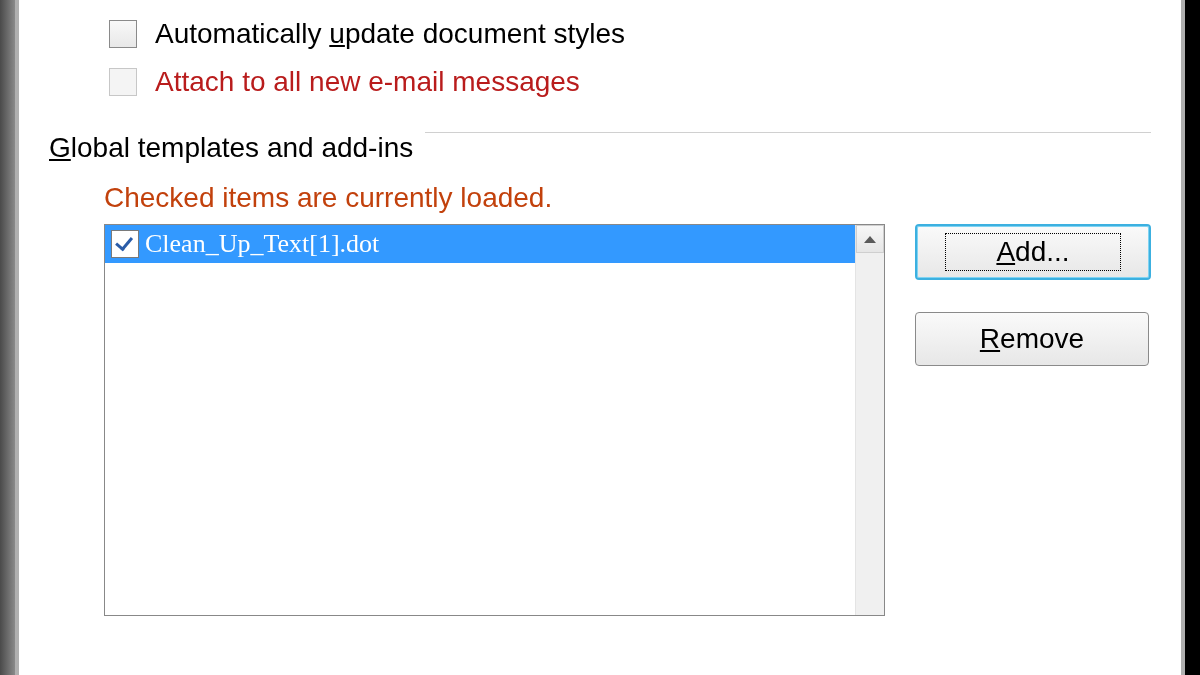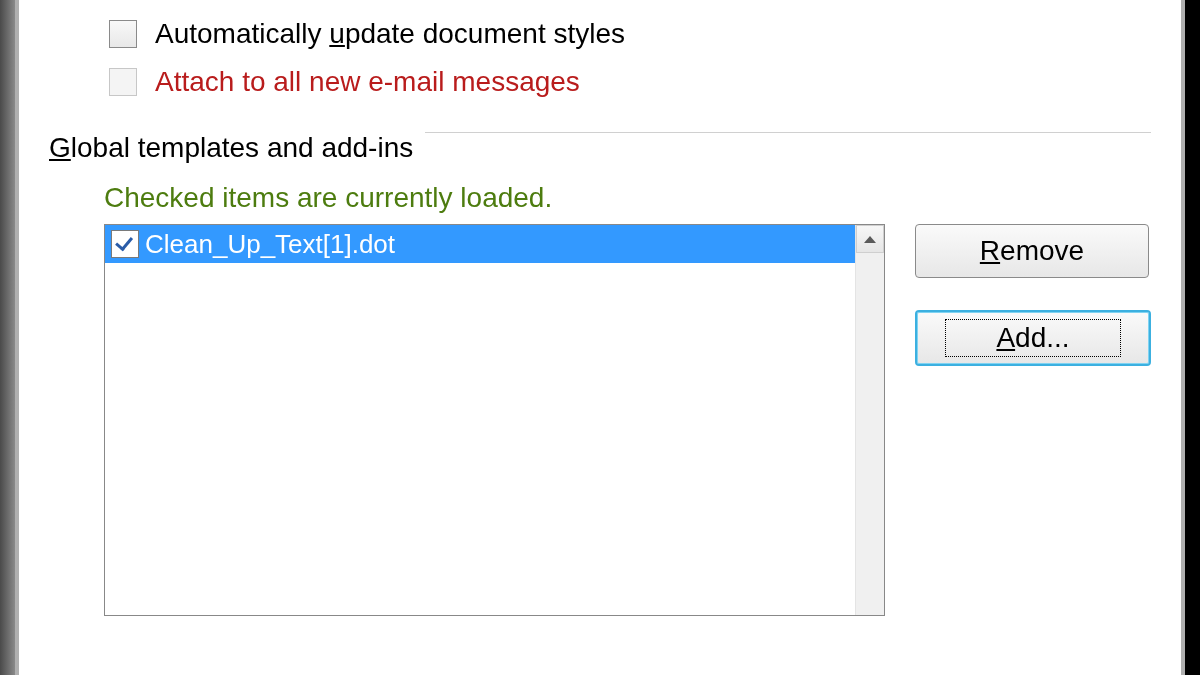--- a/index.html
+++ b/index.html
@@ -7,28 +7,28 @@
   .shadow-left{position:absolute;left:0;top:0;width:15px;height:675px;background:linear-gradient(to right,#4a4a4a,#8a8a8a);}
   .shadow-right{position:absolute;right:0;top:0;width:15px;height:675px;background:linear-gradient(to left,#4a4a4a,#8a8a8a);}
   .dialog-body{position:absolute;left:15px;top:0;width:1170px;height:675px;background:#fff;border-left:4px solid #b0b0b0;border-right:4px solid #b0b0b0;box-sizing:border-box;}
   .content{position:absolute;left:30px;right:30px;top:0;bottom:0;}
   .checkbox-row{display:flex;align-items:center;height:40px;margin-left:60px;font-size:28px;color:#000;}
   .checkbox-row.disabled{color:#b91c1c;}
   .checkbox{width:26px;height:26px;border:1px solid #8a8a8a;background:linear-gradient(#f8f8f8,#e8e8e8);margin-right:18px;flex-shrink:0;display:flex;align-items:center;justify-content:center;}
   .checkbox.disabled{border-color:#c7c7c7;background:#f4f4f4;}
   .section-header{display:flex;margin:30px 0 18px 0;font-size:28px;color:#000;}
   .section-header .line{flex:1;height:1px;background:#d0d0d0;margin-left:12px;}
-  .help-text{font-size:28px;color:#4d7c0f;margin-left:55px;margin-bottom:10px;}
+  .help-text{font-size:28px;color:#c2410c;margin-left:55px;margin-bottom:10px;}
   .list-area{display:flex;margin-left:55px;}
   .listbox{position:relative;width:780px;height:390px;border:1px solid #888;background:#fff;overflow:hidden;}
   .listbox-inner{position:absolute;left:0;top:0;right:28px;bottom:0;}
   .list-item{display:flex;align-items:center;height:38px;background:#3399ff;color:#fff;font-size:26px;padding-left:6px;}
   .item-check{width:26px;height:26px;background:#fff;border:1px solid #7a7a7a;margin-right:6px;display:flex;align-items:center;justify-content:center;flex-shrink:0;}
   .item-check::after{content:"";width:13px;height:7px;border-left:3px solid #2a5ca8;border-bottom:3px solid #2a5ca8;transform:rotate(-50deg) translate(1px,-2px);}
-  .item-label{flex:1;white-space:nowrap;overflow:hidden;}
+  .item-label{flex:1;white-space:nowrap;overflow:hidden;font-family:Liberation Serif, serif;}
   .scrollbar{position:absolute;right:0;top:0;width:28px;height:100%;background:#f0f0f0;border-left:1px solid #e4e4e4;}
   .scroll-up{position:absolute;top:0;left:0;right:0;height:28px;background:linear-gradient(#f7f7f7,#e6e6e6);border:1px solid #cfcfcf;box-sizing:border-box;display:flex;align-items:center;justify-content:center;}
   .scroll-up::after{content:"";width:0;height:0;border-left:6px solid transparent;border-right:6px solid transparent;border-bottom:7px solid #5a5a5a;}
   .button-col{margin-left:30px;display:flex;flex-direction:column;gap:32px;}
   .btn{width:232px;height:52px;font-size:28px;color:#000;background:linear-gradient(#fafafa,#e7e7e7);border:1px solid #8a8a8a;border-radius:4px;display:flex;align-items:center;justify-content:center;cursor:default;}
   .btn.focused{border:2px solid #3cb0e0;box-shadow:inset 0 0 0 1px #7fd3f2;}
   .btn .focus-ring{border:1px dotted #000;padding:2px 50px;}
   .u{text-decoration:underline;}
   .row1{margin-top:14px;}
   .row2{margin-top:8px;}
@@ -66,24 +66,24 @@
               <div class="item-check"></div>
               <span class="item-label">Clean_Up_Text[1].dot</span>
             </div>
           </div>
           <div class="scrollbar">
             <div class="scroll-up"></div>
           </div>
         </div>
 
         <div class="button-col">
+          <div class="btn focused">
+            <span class="focus-ring"><span class="u">A</span>dd...</span>
+          </div>
           <div class="btn">
             <span><span class="u">R</span>emove</span>
-          </div>
-          <div class="btn focused">
-            <span class="focus-ring"><span class="u">A</span>dd...</span>
           </div>
         </div>
       </div>
 
     </div>
   </div>
 </div>
 
 </body></html>

